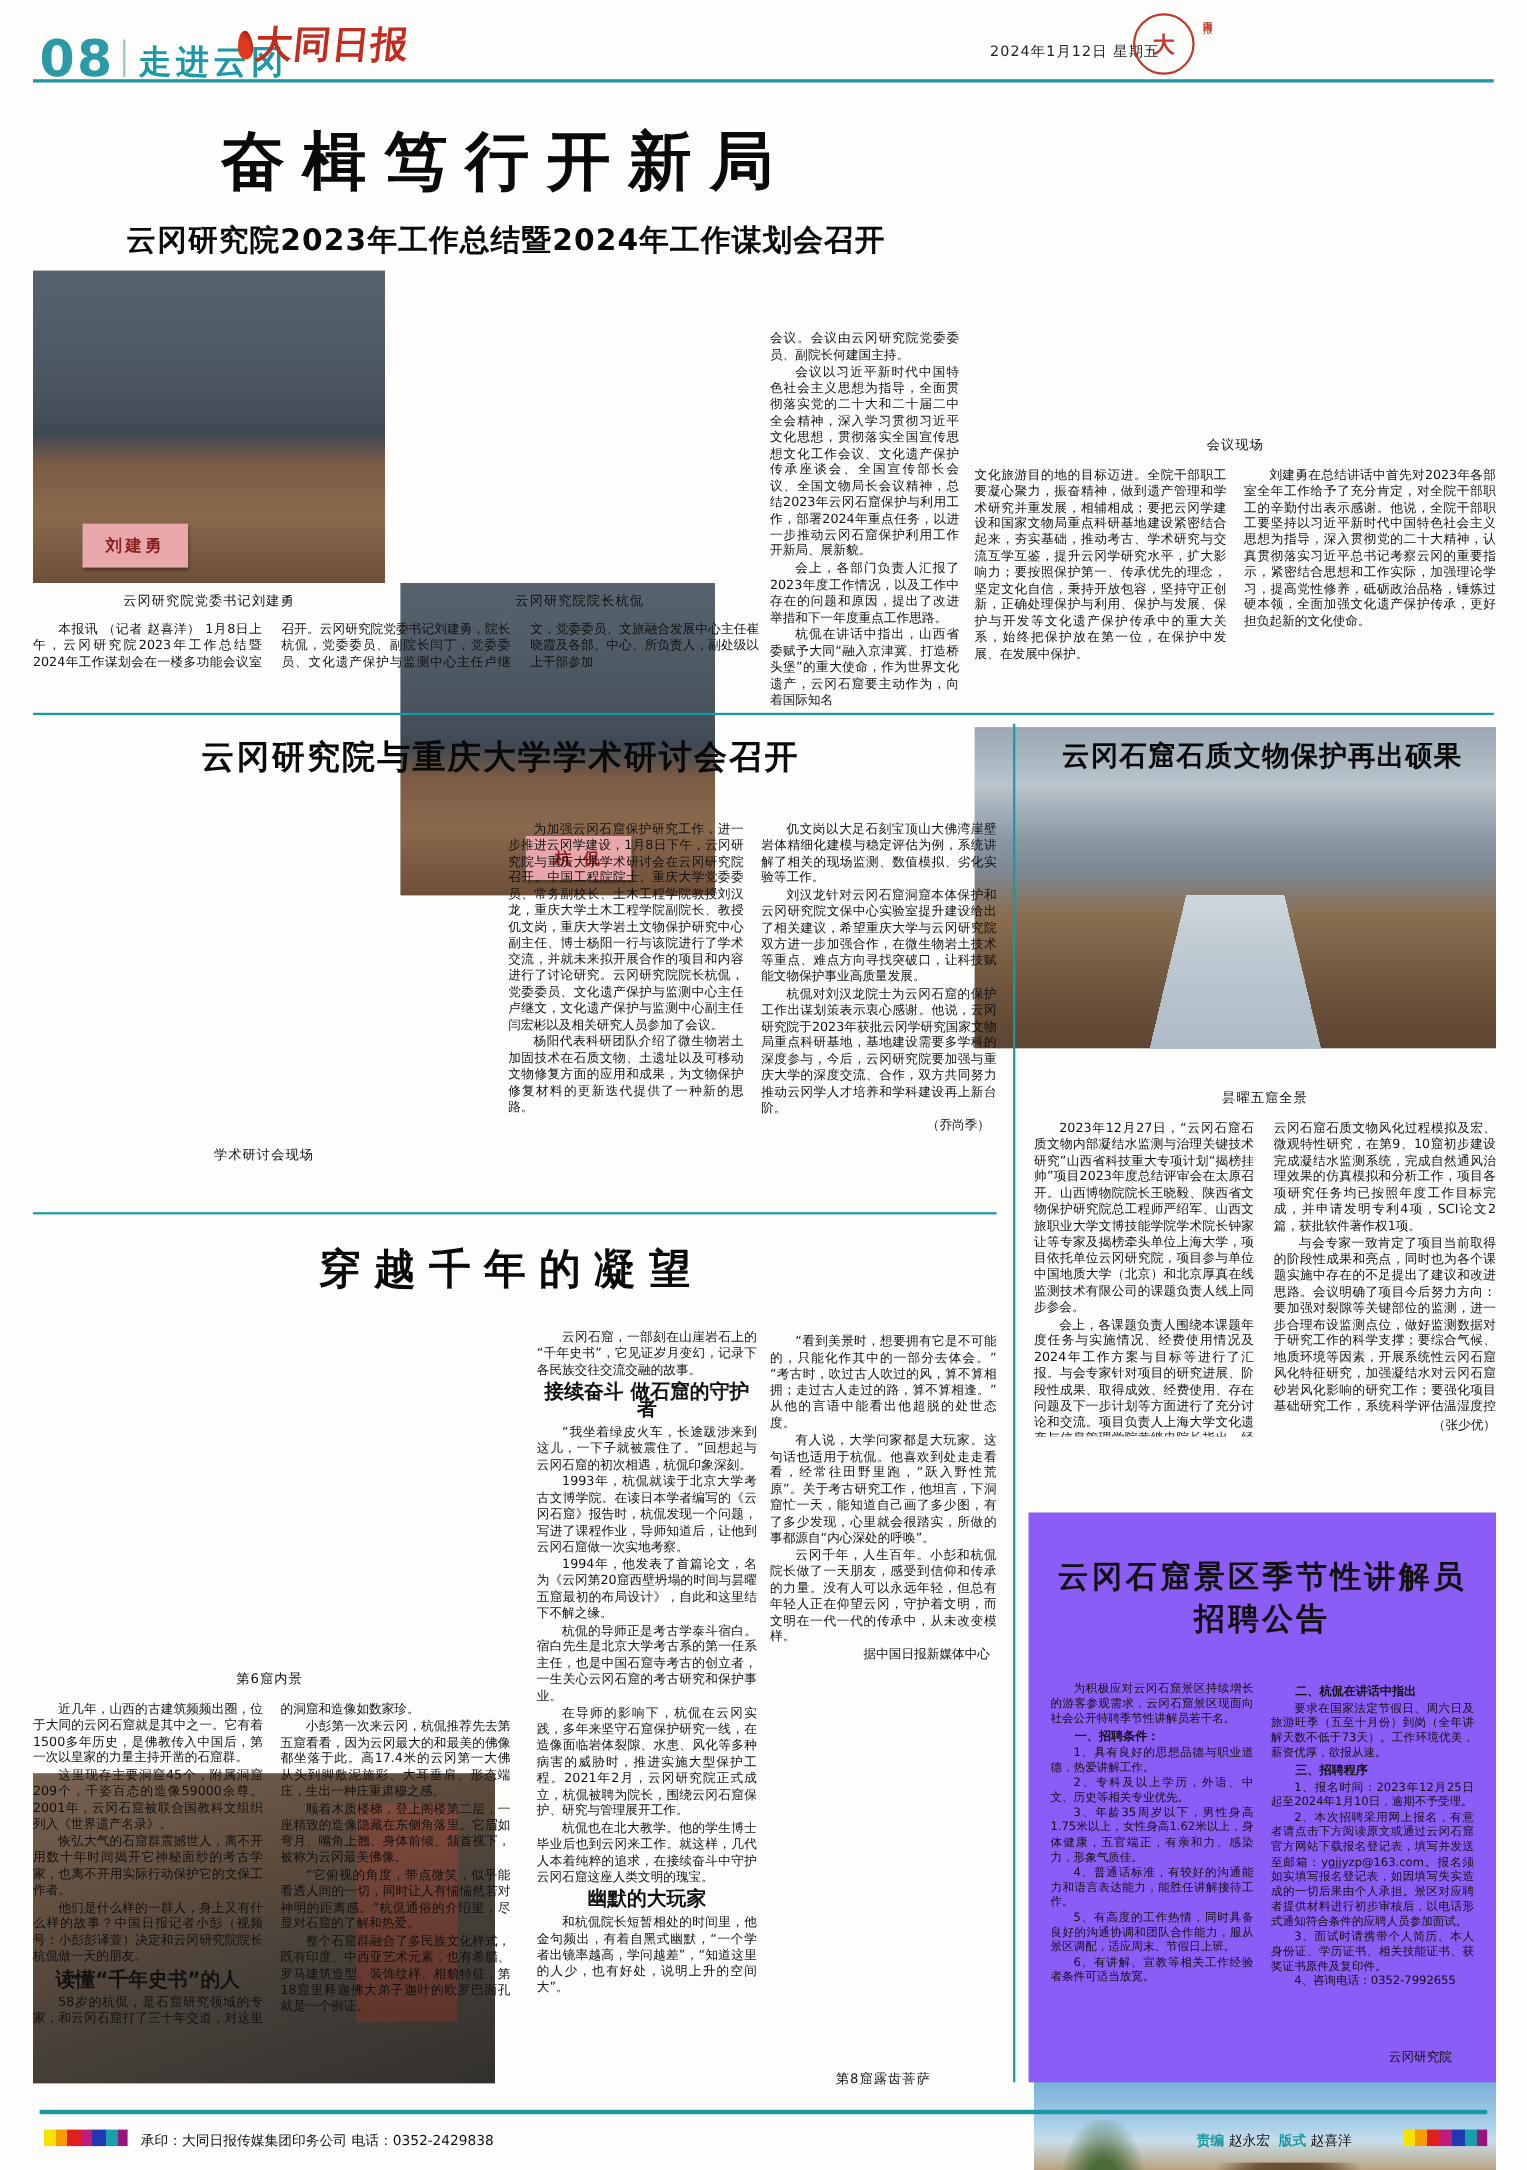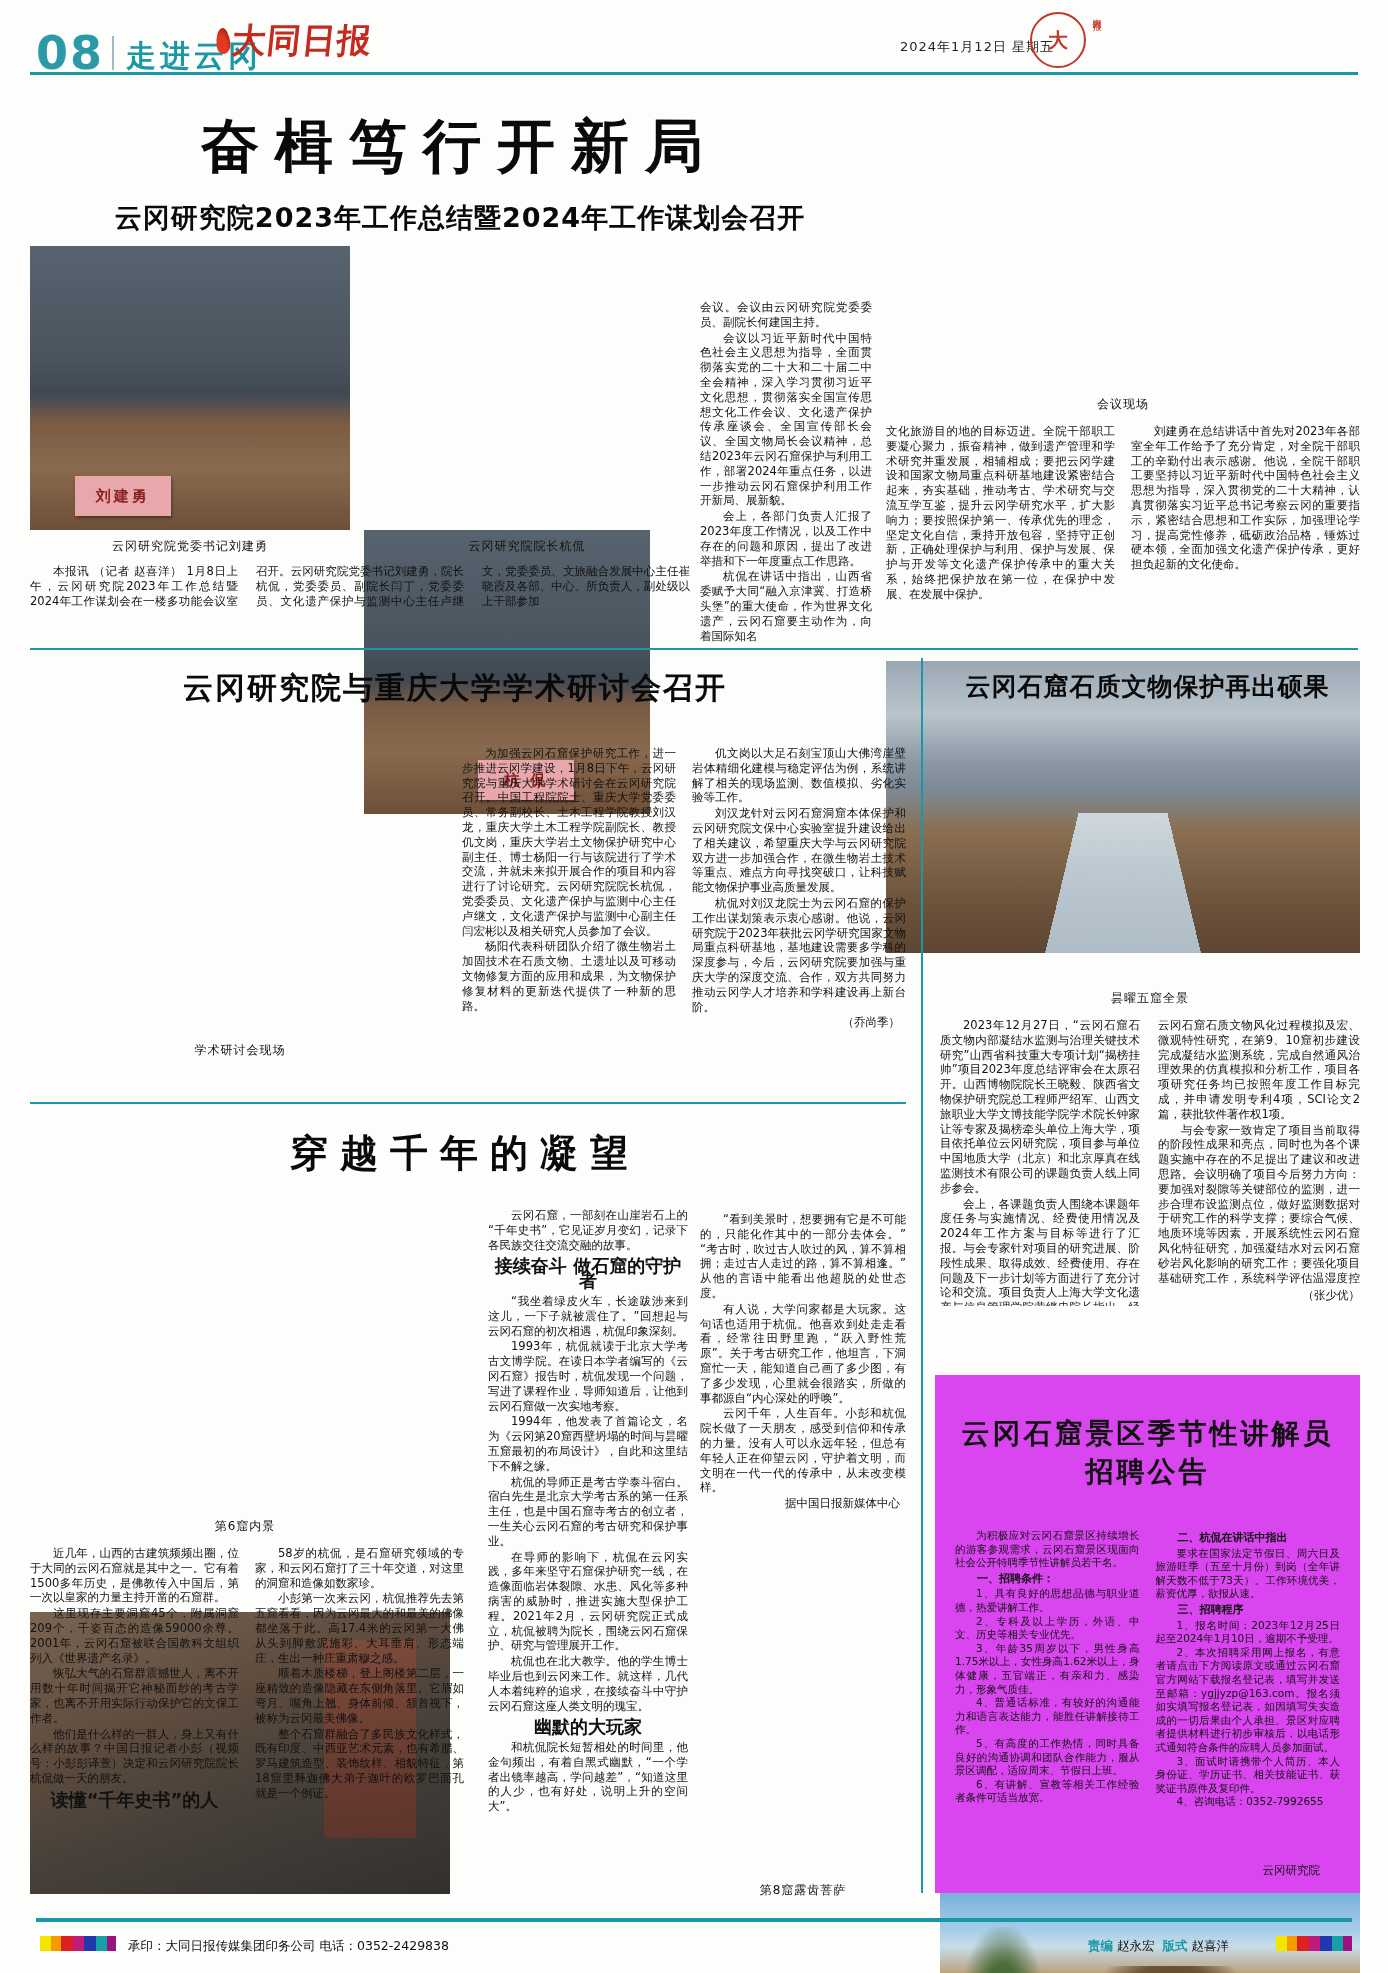--- a/index.html
+++ b/index.html
@@ -39,21 +39,21 @@
   .ph-portrait{background:linear-gradient(180deg,#57636e 0%,#49545f 40%,#3e4954 52%,#7a5b43 62%,#8a6a4e 78%,#6e4f38 100%);}
   .nameplate{position:absolute;bottom:14px;left:14%;width:96px;height:40px;background:#e8a7ab;display:flex;align-items:center;justify-content:center;color:#8a1f1f;font-size:15px;font-weight:bold;letter-spacing:3px;box-shadow:1px 2px 3px rgba(0,0,0,.4);text-align:center;}
   .ph-meeting{background:linear-gradient(180deg,#9aa8b4 0%,#b9c4cc 18%,#8d9aa6 34%,#7d8a96 44%,#8a6f52 58%,#6e543c 82%,#5c4532 100%);}
   .ph-meeting:before{content:"";position:absolute;left:38%;top:40%;width:24%;height:60%;background:linear-gradient(180deg,#cfd8de,#aebcc6);transform:perspective(200px) rotateX(40deg);}
   .ph-seminar{background:linear-gradient(160deg,#7a6452 0%,#5e4c3e 35%,#474039 60%,#32302e 100%);}
   .ph-seminar:before{content:"";position:absolute;right:8%;top:10%;width:22%;height:70%;background:linear-gradient(180deg,#8a4a3a,#6e3328);opacity:.7;}
   .ph-grotto{background:linear-gradient(180deg,#6fa9d6 0%,#a9cfe8 20%,#c7ddea 26%,#b99e77 38%,#9a7c55 55%,#7a603f 78%,#584630 100%);}
   .ph-grotto:before{content:"";position:absolute;left:6%;top:18%;width:18%;height:55%;background:radial-gradient(ellipse,#4a6b3a 30%,transparent 75%);}
   .ph-grotto:after{content:"";position:absolute;left:38%;top:34%;width:34%;height:58%;background:radial-gradient(ellipse at 50% 45%,#3a2c1c 15%,#6e5436 60%,transparent 85%);}
   
-  .notice{background:#d946ef;}
+  .notice{background:#8b5cf6;}
   .notice-title{font-size:28px;font-weight:bold;text-align:center;letter-spacing:3px;color:#111;}
   .notice-body{font-size:10.5px;line-height:13.6px;color:#111;text-align:justify;overflow:hidden;column-count:2;column-gap:16px;}
   .notice-body p{margin:0;text-indent:2em;}
   .notice-body .t-h{font-size:11px;text-align:left;text-indent:2em !important;padding:2px 0;}
   
   .ft-rule{height:4px;background:#1a98a6;}
   .cbar{height:15px;width:76px;background:linear-gradient(90deg,#f5e400 0 14%,#f59b00 14% 28%,#e02020 28% 44%,#c01a7a 44% 58%,#2038b0 58% 74%,#18a0a8 74% 88%,#9a1480 88% 100%);}
   .ft-text{font-size:12.5px;color:#111;}
   .ft-label{color:#1a98a6;font-weight:bold;}
 </style>
@@ -152,20 +152,21 @@
   <div class="abs body-txt cols-2" style="left:30px;top:1546px;width:434px;height:356px;">
 
   <p class="para t-p">近几年，山西的古建筑频频出圈，位于大同的云冈石窟就是其中之一。它有着1500多年历史，是佛教传入中国后，第一次以皇家的力量主持开凿的石窟群。</p>
       <p class="para t-p">这里现存主要洞窟45个，附属洞窟209个，千姿百态的造像59000余尊。2001年，云冈石窟被联合国教科文组织列入《世界遗产名录》。</p>
       <p class="para t-p">恢弘大气的石窟群震撼世人，离不开用数十年时间揭开它神秘面纱的考古学家，也离不开用实际行动保护它的文保工作者。</p>
       <p class="para t-p">他们是什么样的一群人，身上又有什么样的故事？中国日报记者小彭（视频号：小彭彭译萱）决定和云冈研究院院长杭侃做一天的朋友。</p>
       <p class="para t-h">读懂“千年史书”的人</p>
       <p class="para t-p">58岁的杭侃，是石窟研究领域的专家，和云冈石窟打了三十年交道，对这里的洞窟和造像如数家珍。</p>
       <p class="para t-p">小彭第一次来云冈，杭侃推荐先去第五窟看看，因为云冈最大的和最美的佛像都坐落于此。高17.4米的云冈第一大佛从头到脚敷泥施彩、大耳垂肩、形态端庄，生出一种庄重肃穆之感。</p>
       <p class="para t-p">顺着木质楼梯，登上阁楼第二层，一座精致的造像隐藏在东侧角落里。它眉如弯月、嘴角上翘、身体前倾、颔首视下，被称为云冈最美佛像。</p>
+      <p class="para t-p">“它俯视的角度，带点微笑，似乎能看透人间的一切，同时让人有惴惴然若对神明的距离感。”杭侃通俗的介绍里，尽显对石窟的了解和热爱。</p>
       <p class="para t-p">整个石窟群融合了多民族文化样式，既有印度、中西亚艺术元素，也有希腊、罗马建筑造型、装饰纹样、相貌特征，第18窟里释迦佛大弟子迦叶的欧罗巴面孔就是一个例证。</p>
     </div>
 
   <div class="abs body-txt" style="left:488px;top:1208px;width:200px;height:694px;">
 
   <p class="para t-p">云冈石窟，一部刻在山崖岩石上的“千年史书”，它见证岁月变幻，记录下各民族交往交流交融的故事。</p>
       <p class="para t-h">接续奋斗 做石窟的守护者</p>
       <p class="para t-p">“我坐着绿皮火车，长途跋涉来到这儿，一下子就被震住了。”回想起与云冈石窟的初次相遇，杭侃印象深刻。</p>
       <p class="para t-p">1993年，杭侃就读于北京大学考古文博学院。在读日本学者编写的《云冈石窟》报告时，杭侃发现一个问题，写进了课程作业，导师知道后，让他到云冈石窟做一次实地考察。</p>
       <p class="para t-p">1994年，他发表了首篇论文，名为《云冈第20窟西壁坍塌的时间与昙曜五窟最初的布局设计》，自此和这里结下不解之缘。</p>

